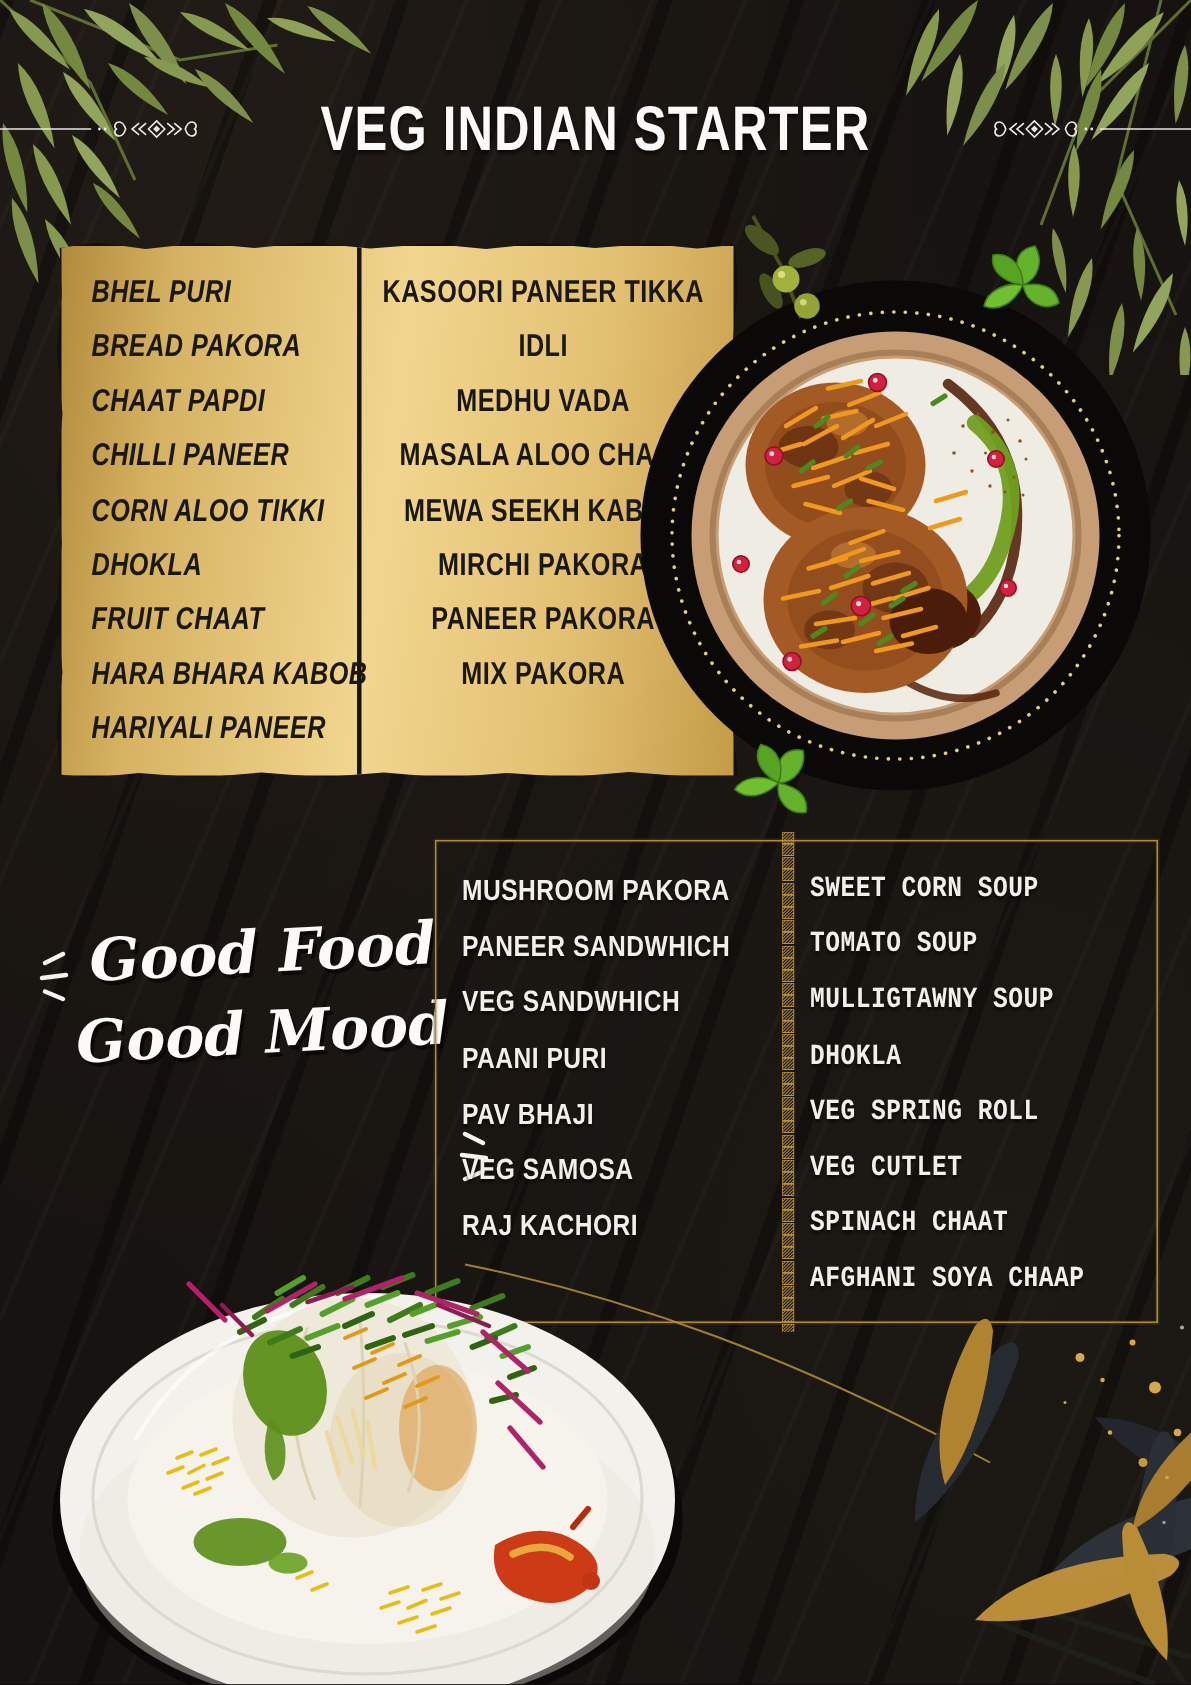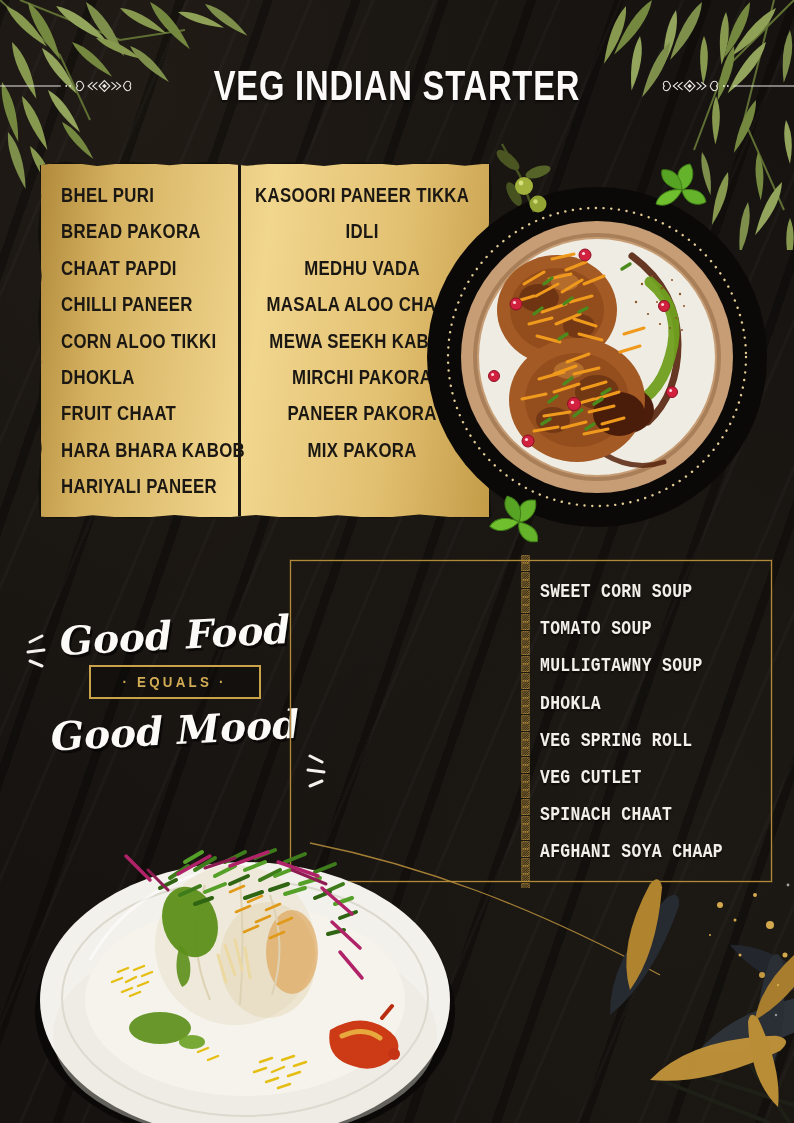--- a/index.html
+++ b/index.html
@@ -20,21 +20,21 @@
     transform:scaleX(.78);transform-origin:center;white-space:nowrap;
     text-shadow:0 2px 3px rgba(0,0,0,.6);}
 
   
   .panel-border{position:absolute;left:38px;top:161px;width:454px;height:359px;background:#12100c;
     clip-path:polygon(0.4% 1.2%,6% .2%,13% 1.4%,21% .3%,29% 1.2%,37% .2%,46% 1.3%,55% .4%,63% 1.4%,71% .3%,79% 1.2%,87% .4%,94% 1.3%,99.6% .6%,100% 9%,99.2% 19%,100% 31%,99.3% 43%,100% 56%,99.2% 69%,100% 81%,99.3% 91%,100% 99.2%,92% 99.3%,84% 98.5%,75% 99.5%,66% 98.7%,57% 99.6%,48% 98.6%,39% 99.5%,30% 98.6%,21% 99.6%,12% 98.7%,5% 99.6%,.4% 99%,0% 90%,.8% 80%,0% 68%,.7% 56%,0% 44%,.8% 32%,0% 20%,.7% 10%);}
   .panel-gold{position:absolute;left:3px;top:3px;right:3px;bottom:3px;
     background:linear-gradient(97deg,#b18b3b 0%,#d5b261 16%,#f1d68e 48%,#e2c071 76%,#c49c48 100%);}
   .panel-divider{position:absolute;left:197px;top:0;bottom:0;width:3px;background:#17130f;}
   .m1-list{position:absolute;top:13px;}
-  .m1-left{left:20px;}
+  .m1-left{left:20px;font-style:italic;}
   .m1-right{left:214px;text-align:center;}
   .m1-item{font-weight:700;font-size:21px;line-height:36.4px;color:#1b1712;letter-spacing:.4px;
     transform:scaleX(.8);transform-origin:left center;white-space:nowrap;}
 
   
   .frame2{position:absolute;left:290px;top:560px;width:480px;height:320px;
     border:1px solid #b08a3a;box-shadow:0 0 0 1px rgba(90,66,25,.45), inset 0 0 0 .5px rgba(122,93,36,.5);}
   .chain{position:absolute;left:519px;top:554px;width:13px;height:334px;overflow:hidden;
     color:#b9913c;font-family:"DejaVu Sans",sans-serif;font-size:10.5px;line-height:8.4px;
     white-space:pre;text-align:center;}
@@ -333,23 +333,20 @@
     <g fill="#64b32b" stroke="#3f7d17" stroke-width="1" transform="rotate(20 33 30)">
       <path d="M33 30 C25 16 29 6 41 4 C47 14 43 26 33 30Z"></path>
       <path d="M33 30 C19 28 11 20 13 10 C25 8 33 18 33 30Z" fill="#57a324"></path>
       <path d="M33 30 C47 28 55 32 57 42 C47 48 35 42 33 30Z"></path>
       <path d="M33 30 C27 42 17 48 7 44 C9 34 21 28 33 30Z" fill="#6fbf2e"></path>
     </g>
   </svg>
 
   <div class="quote">
     <div class="q-line q1">Good Food</div>
-    <div class="ribbon">
-      <span class="ribbon-text">· EQUALS ·</span>
-    </div>
     <div class="q-line q2">Good Mood</div>
     <svg class="abs" style="left:-18px;top:20px" width="26" height="40" viewBox="0 0 26 40">
       <g stroke="#f4f2ee" stroke-width="3" stroke-linecap="round">
         <line x1="20" y1="4" x2="8" y2="10"></line>
           <line x1="22" y1="18" x2="6" y2="20"></line>
           <line x1="20" y1="34" x2="8" y2="29"></line>
       </g>
     </svg>
     <svg class="abs" style="right:-20px;top:140px" width="26" height="40" viewBox="0 0 26 40">
       <g stroke="#f4f2ee" stroke-width="3" stroke-linecap="round">
@@ -394,20 +391,29 @@
 ▨
 ▨
 ▨
 ▨
 ▨
 ▨
 ▨
 ▨
 ▨
 ▨</div>
+  <div class="m2-list m2-left">
+      <div class="m2-item">MUSHROOM PAKORA</div>
+      <div class="m2-item">PANEER SANDWHICH</div>
+      <div class="m2-item">VEG SANDWHICH</div>
+      <div class="m2-item">PAANI PURI</div>
+      <div class="m2-item">PAV BHAJI</div>
+      <div class="m2-item">VEG SAMOSA</div>
+      <div class="m2-item">RAJ KACHORI</div>
+    </div>
   <div class="m2-list m2-right">
       <div class="m2-item">SWEET CORN SOUP</div>
       <div class="m2-item">TOMATO SOUP</div>
       <div class="m2-item">MULLIGTAWNY SOUP</div>
       <div class="m2-item">DHOKLA</div>
       <div class="m2-item">VEG SPRING ROLL</div>
       <div class="m2-item">VEG CUTLET</div>
       <div class="m2-item">SPINACH CHAAT</div>
       <div class="m2-item">AFGHANI SOYA CHAAP</div>
     </div>

